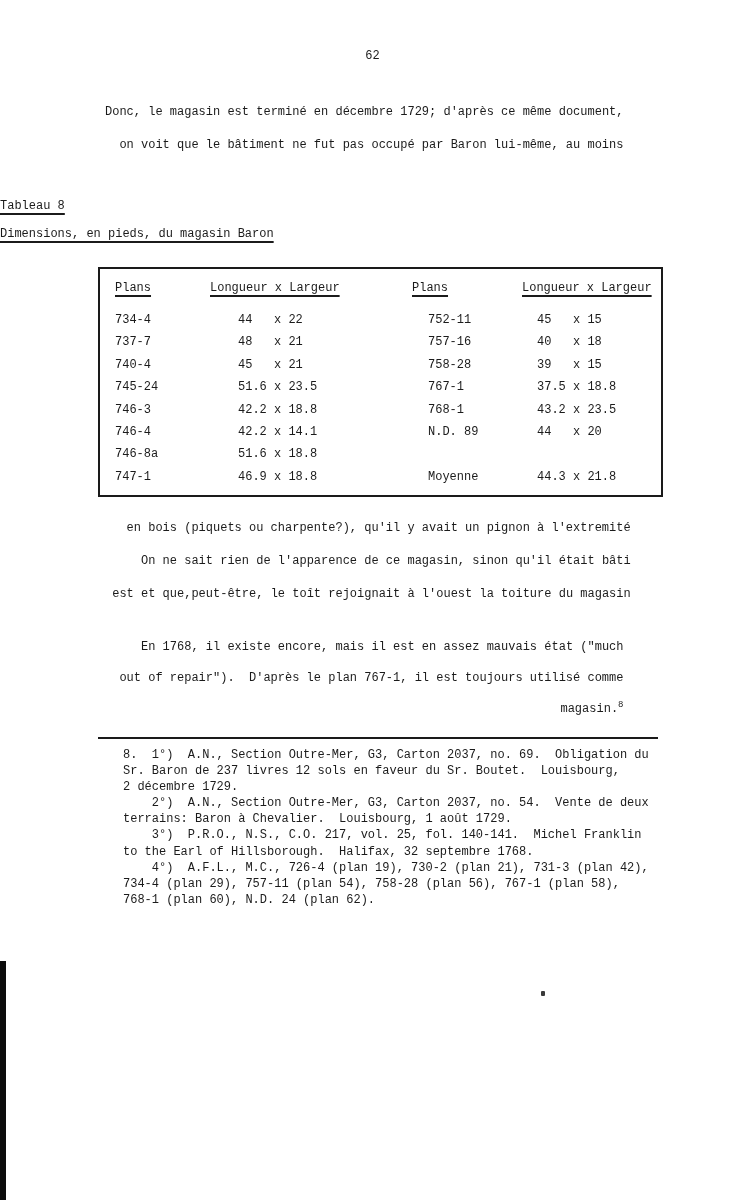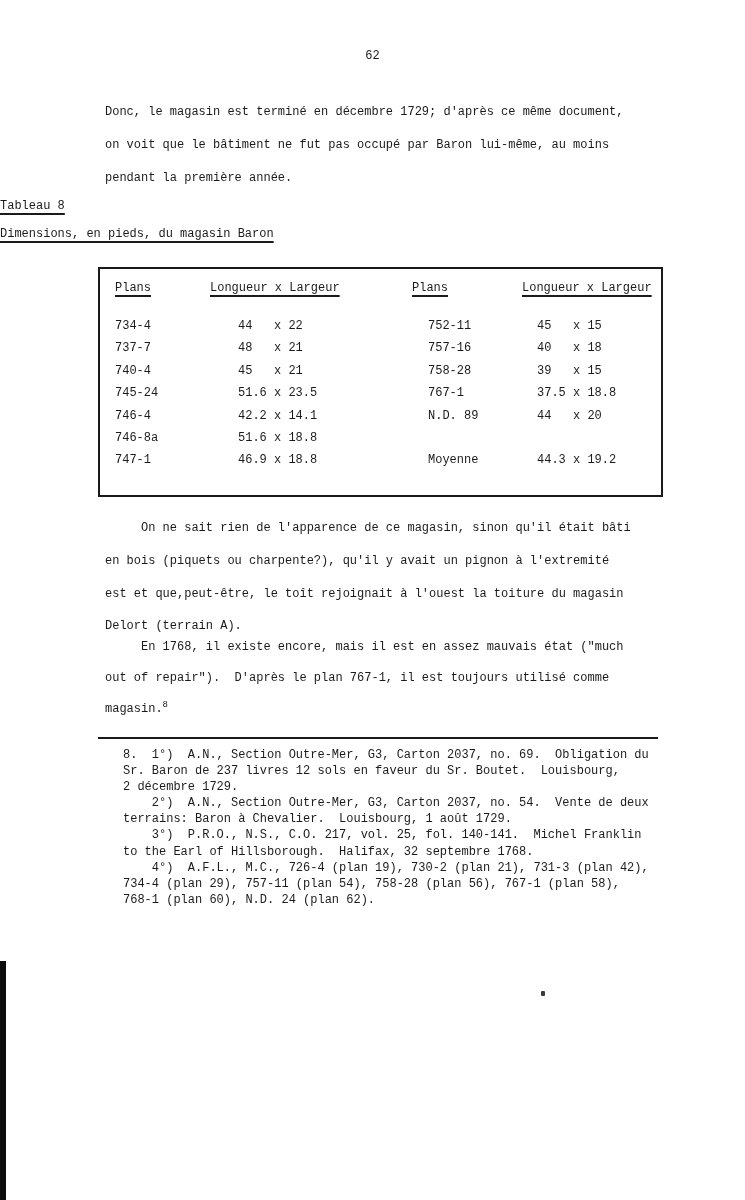--- a/index.html
+++ b/index.html
@@ -16,21 +16,21 @@
   }
   .line { white-space: pre; }
 
   .page-number {
     position: absolute;
     top: 48px; left: 0; width: 745px;
     text-align: center;
     line-height: 16px;
   }
 
-  .para { position: absolute; left: 105px; }
+  .para { position: absolute; left: 105px; text-align: right; }
   #para-1 { top: 96px;  line-height: 32.8px; }
   #para-2 { top: 512px; line-height: 32.8px; }
   #para-3 { top: 632px; line-height: 31px; }
 
   .centered-heading {
     position: absolute; left: 0; width: 745px;
     text-align: left; line-height: 20px;
   }
   #table-title    { top: 196px; }
   #table-subtitle { top: 224px; }
@@ -42,21 +42,21 @@
 
   .sup { font-size: 9px; position: relative; top: -5px; }
 
   #dimensions-table {
     position: absolute;
     left: 98px; top: 267px;
     width: 561px; height: 226px;
     border: 2px solid #1a1a1a;
   }
   .tbl-header-row { position: absolute; top: 10px; left: 0; width: 100%; line-height: 18px; }
-  .tbl-rows { position: absolute; top: 46px; left: 0; width: 100%; }
+  .tbl-rows { position: absolute; top: 40px; left: 0; width: 100%; }
   .tbl-row { position: relative; height: 22.4px; line-height: 22.4px; }
   .cell { position: absolute; white-space: pre; }
   .c-h1 { left: 15px; }  .c-h2 { left: 110px; } .c-h3 { left: 312px; } .c-h4 { left: 422px; }
   .c-p1 { left: 15px; }  .c-d1 { left: 138px; text-align: right; } .c-p2 { left: 312px; margin-left: 16px; } .c-d2 { left: 437px; }
 
   #footnote-separator {
     position: absolute;
     left: 98px; top: 737px;
     width: 560px; height: 2px;
     background: #1a1a1a;
@@ -84,21 +84,20 @@
 </head>
 <body>
 
 <div id="page">
 
   <div class="page-number">62</div>
 
   <div class="para" id="para-1">
     <div class="line">Donc, le magasin est terminé en décembre 1729; d'après ce même document,</div>
     <div class="line">on voit que le bâtiment ne fut pas occupé par Baron lui-même, au moins</div>
-    <div class="line">pendant la première année.</div>
   </div>
 
   <div class="centered-heading" id="table-title">
     <span class="u">Tableau 8</span>
   </div>
   <div class="centered-heading" id="table-subtitle">
     <span class="u">Dimensions, en pieds, du magasin Baron</span>
   </div>
 
   <div id="dimensions-table">
@@ -127,45 +126,50 @@
         <span class="cell c-p2">758-28</span>
         <span class="cell c-d2">39   x 15</span>
       </div>
       <div class="tbl-row">
         <span class="cell c-p1">745-24</span>
         <span class="cell c-d1">51.6 x 23.5</span>
         <span class="cell c-p2">767-1</span>
         <span class="cell c-d2">37.5 x 18.8</span>
       </div>
       <div class="tbl-row">
+        <span class="cell c-p1">746-3</span>
+        <span class="cell c-d1">42.2 x 18.8</span>
+        <span class="cell c-p2">768-1</span>
+        <span class="cell c-d2">43.2 x 23.5</span>
+      </div>
+      <div class="tbl-row">
         <span class="cell c-p1">746-4</span>
         <span class="cell c-d1">42.2 x 14.1</span>
         <span class="cell c-p2">N.D. 89</span>
         <span class="cell c-d2">44   x 20</span>
       </div>
       <div class="tbl-row">
         <span class="cell c-p1">746-8a</span>
         <span class="cell c-d1">51.6 x 18.8</span>
         <span class="cell c-p2"></span>
         <span class="cell c-d2"></span>
       </div>
       <div class="tbl-row">
         <span class="cell c-p1">747-1</span>
         <span class="cell c-d1">46.9 x 18.8</span>
         <span class="cell c-p2">Moyenne</span>
-        <span class="cell c-d2">44.3 x 19.2</span>
+        <span class="cell c-d2">44.3 x 21.8</span>
       </div>
     </div>
   </div>
 
   <div class="para" id="para-2">
+    <div class="line">en bois (piquets ou charpente?), qu'il y avait un pignon à l'extremité</div>
     <div class="line">     On ne sait rien de l'apparence de ce magasin, sinon qu'il était bâti</div>
-    <div class="line">en bois (piquets ou charpente?), qu'il y avait un pignon à l'extremité</div>
     <div class="line">est et que,peut-être, le toît rejoignait à l'ouest la toiture du magasin</div>
-    <div class="line">Delort (terrain A).</div>
   </div>
 
   <div class="para" id="para-3">
     <div class="line">     En 1768, il existe encore, mais il est en assez mauvais état ("much</div>
     <div class="line">out of repair").  D'après le plan 767-1, il est toujours utilisé comme</div>
     <div class="line"><span>magasin.</span><span class="sup">8</span></div>
   </div>
 
   <div id="footnote-separator"></div>
 

